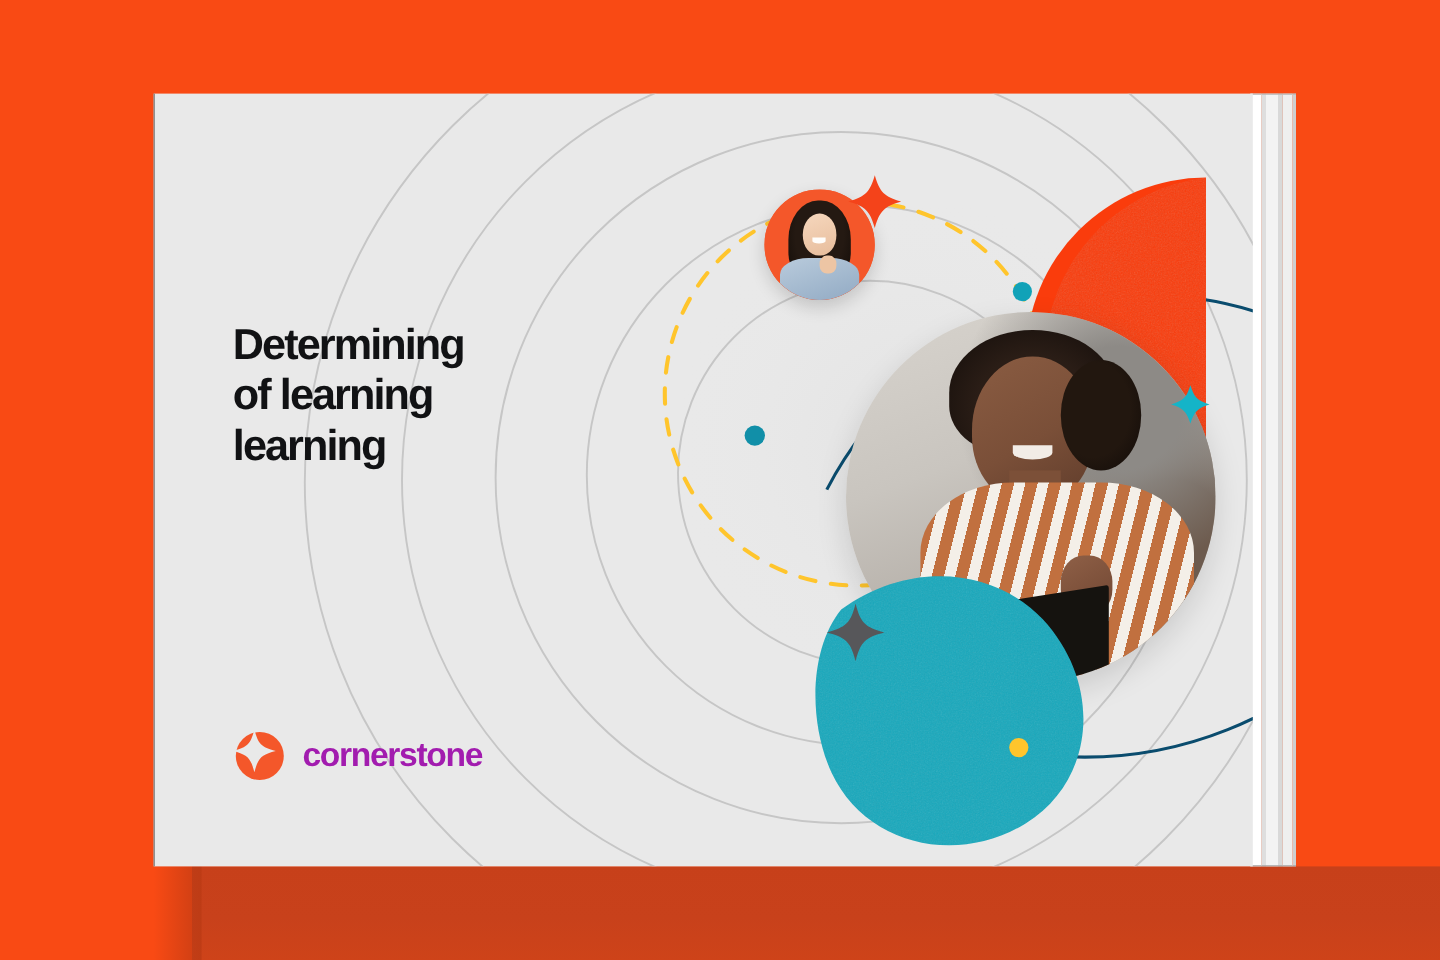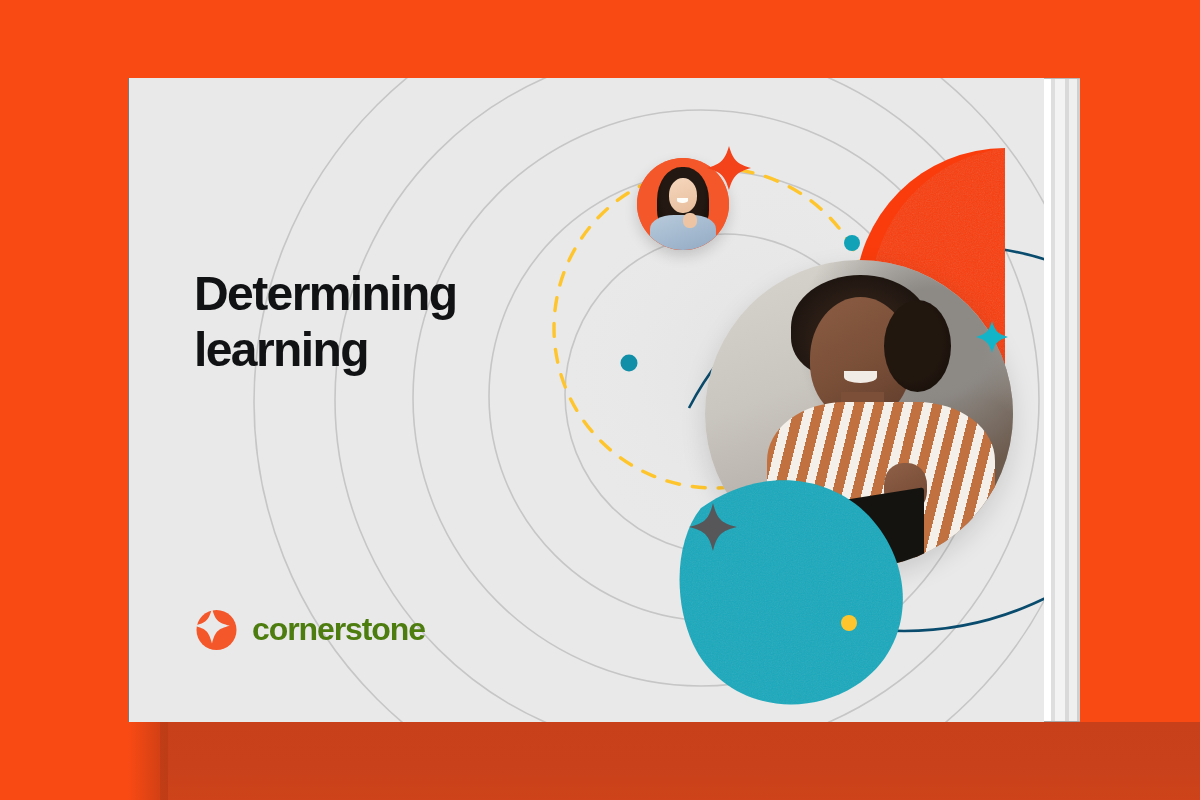--- a/index.html
+++ b/index.html
@@ -41,29 +41,29 @@
     border-left:1px solid #7a7a7a;
     overflow:hidden;
   }
   #cover-inner { position:absolute; inset:0; }
 
   svg.deco { position:absolute; left:0; top:0; width:916px; height:644px; overflow:visible; }
 
   
   #headline {
     position:absolute; left:65px; top:188px; width:420px;
-    font-size:48px; line-height:1.16; font-weight:800;
+    font-size:36px; line-height:1.16; font-weight:800;
     letter-spacing:-1.6px; color:#111214;
   }
   #headline .ln { display:block; white-space:nowrap; }
 
   
   #logo { position:absolute; left:63px; top:528px; display:flex; align-items:center; gap:14px; }
   #logo-mark { position:relative; width:46px; height:46px; }
-  #logo-word { font-size:32px; font-weight:700; letter-spacing:-1.1px; color:#4d7c0f; }
+  #logo-word { font-size:28px; font-weight:700; letter-spacing:-1.1px; color:#a21caf; }
 
   
   .photo-frame { position:absolute; border-radius:50%; overflow:hidden; }
 
   #hero-photo {
     left:576px; top:182px; width:308px; height:308px;
     box-shadow:0 10px 26px rgba(0,0,0,.13);
   }
   #avatar-photo {
     left:508px; top:80px; width:92px; height:92px;
@@ -248,20 +248,21 @@
         <path d="M 600 68 C 604 82 608 86 622 90 C 608 94 604 98 600 112
                  C 596 98 592 94 578 90 C 592 86 596 82 600 68 Z" fill="#F4431A"></path>
         <path d="M 863 243 C 866 253 869 256 879 259 C 869 262 866 265 863 275
                  C 860 265 857 262 847 259 C 857 256 860 253 863 243 Z" fill="#14B4C8"></path>
         <path d="M 584 425 C 588 441 592 445 608 449 C 592 453 588 457 584 473
                  C 580 457 576 453 560 449 C 576 445 580 441 584 425 Z" fill="#57575A"></path>
       </svg>
 
       <h1 id="headline">
         <span class="ln">Determining</span>
+        <span class="ln">of learning</span>
         <span class="ln">learning</span>
       </h1>
 
       <div id="logo">
         <span id="logo-mark">
           <svg viewBox="0 0 46 46" width="46" height="46">
             <circle cx="24.5" cy="24" r="20" fill="#F4572A"></circle>
             <path d="M 20 2 C 23.2 14.2 25.6 16.6 37.8 19.8
                      C 25.6 23 23.2 25.4 20 37.6
                      C 16.8 25.4 14.4 23 2.2 19.8

